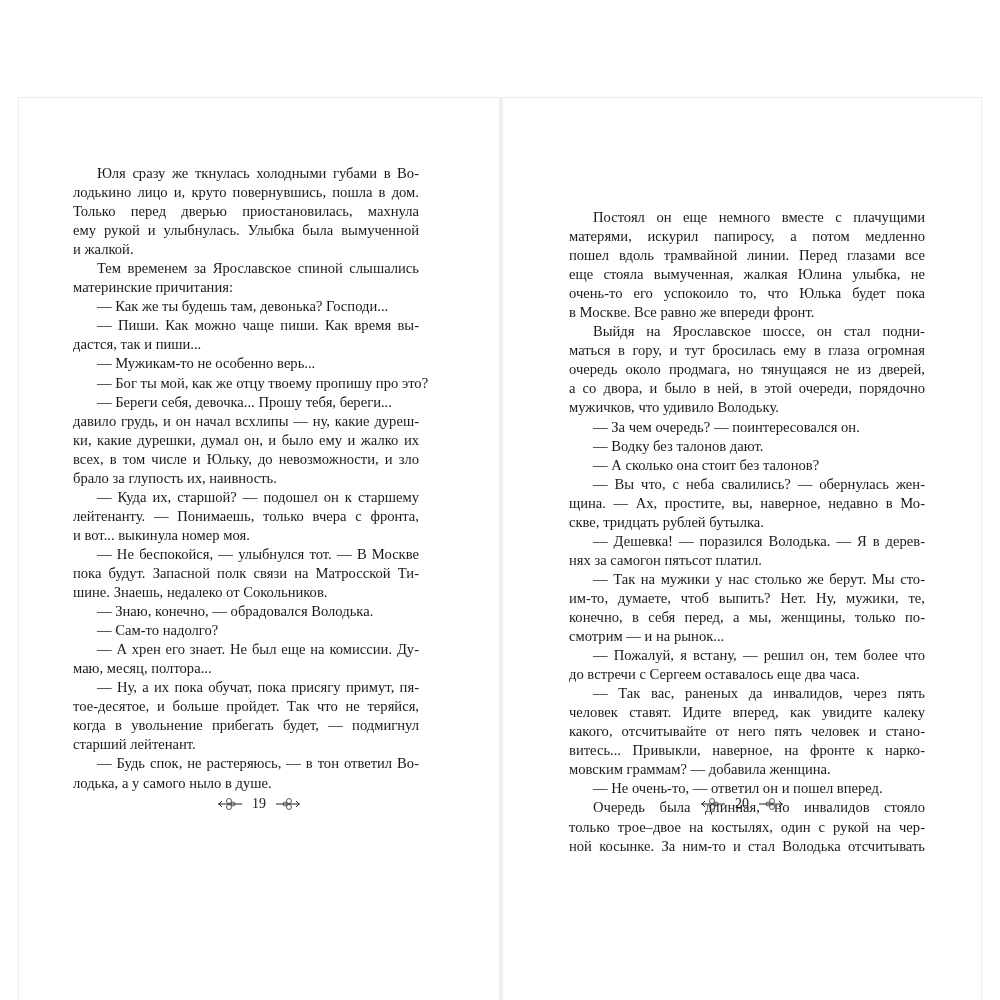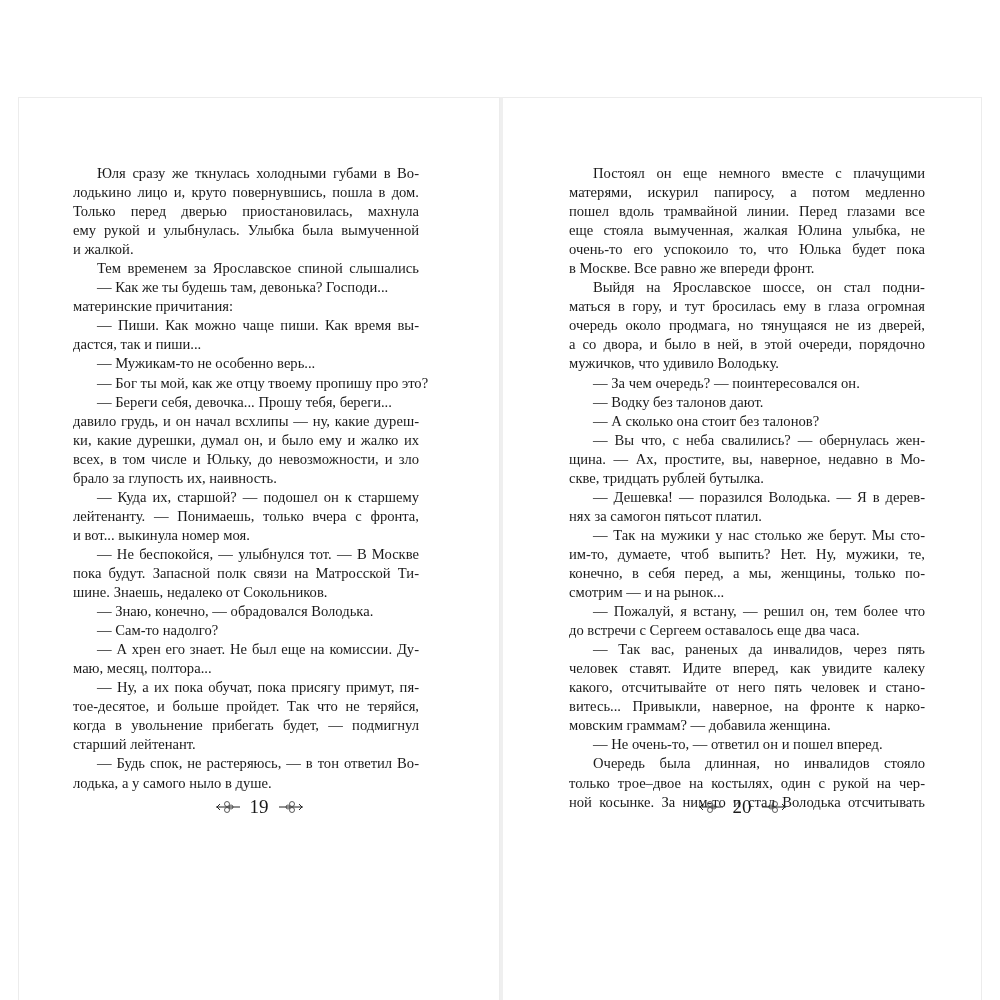--- a/index.html
+++ b/index.html
@@ -11,43 +11,43 @@
     position:absolute; top:97px; height:975px; background:#fff;
     border:1px solid #ececec; box-sizing:border-box;
   }
   .page.left { left:18px; width:482px; box-shadow: 0 1px 0 #e2e6ea; }
   .page.right { left:500px; width:482px; border-left:3px solid #efefef; box-shadow: 0 1px 0 #e2e6ea; }
   .text {
     position:absolute; top:66px; width:346px;
     font-size:14.6px; line-height:19.05px;
   }
   .page.left .text { left:54px; }
-  .page.right .text { left:66px; width:356px; }
+  .page.right .text { left:66px; width:356px;margin-top:44px; }
   .line { display:block; white-space:nowrap; text-align:justify; text-align-last:justify; height:19.05px; }
   .line.last { text-align-last:left; }
   .line.indent { padding-left:24px; }
   .folio {
     position:absolute; top:698px; left:0; right:0; text-align:center;
-    font-size:19px; display:flex; justify-content:center; align-items:center; gap:10px;
+    font-size:14px; display:flex; justify-content:center; align-items:center; gap:10px;
   }
   .orn { display:inline-block; width:24px; height:12px; }
 </style>
 </head>
 <body>
 
 <div class="page left">
   <div class="text" id="left-text">
       <span class="line indent">Юля сразу же ткнулась холодными губами в Во-</span>
       <span class="line">лодькино лицо и, круто повернувшись, пошла в дом.</span>
       <span class="line">Только перед дверью приостановилась, махнула</span>
       <span class="line">ему рукой и улыбнулась. Улыбка была вымученной</span>
       <span class="line last">и жалкой.</span>
       <span class="line indent">Тем временем за Ярославское спиной слышались</span>
+      <span class="line last">материнские причитания:</span>
       <span class="line indent last">— Как же ты будешь там, девонька? Господи...</span>
-      <span class="line last">материнские причитания:</span>
       <span class="line indent">— Пиши. Как можно чаще пиши. Как время вы-</span>
       <span class="line last">дастся, так и пиши...</span>
       <span class="line indent last">— Мужикам-то не особенно верь...</span>
       <span class="line indent last">— Бог ты мой, как же отцу твоему пропишу про это?</span>
       <span class="line indent last">— Береги себя, девочка... Прошу тебя, береги...</span>
       <span class="line">давило грудь, и он начал всхлипы — ну, какие дуреш-</span>
       <span class="line">ки, какие дурешки, думал он, и было ему и жалко их</span>
       <span class="line">всех, в том числе и Юльку, до невозможности, и зло</span>
       <span class="line last">брало за глупость их, наивность.</span>
       <span class="line indent">— Куда их, старшой? — подошел он к старшему</span>

